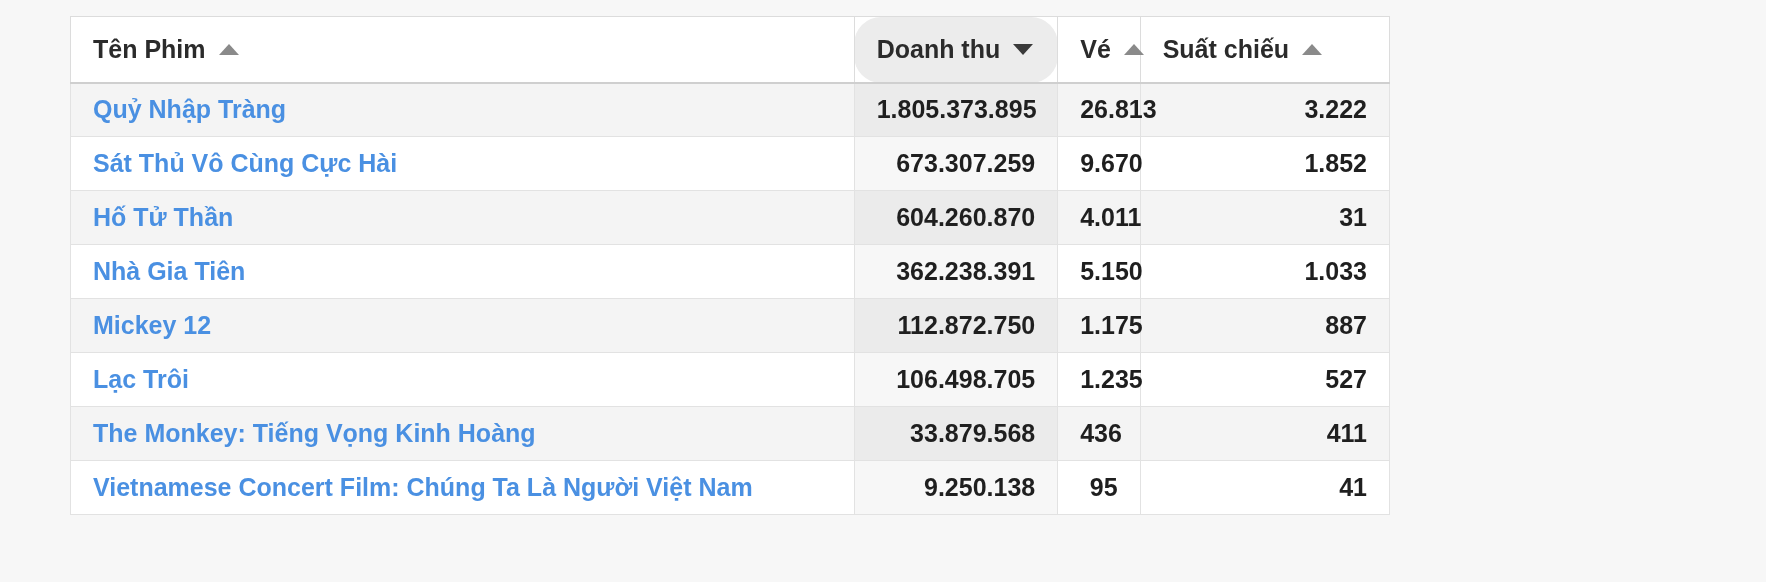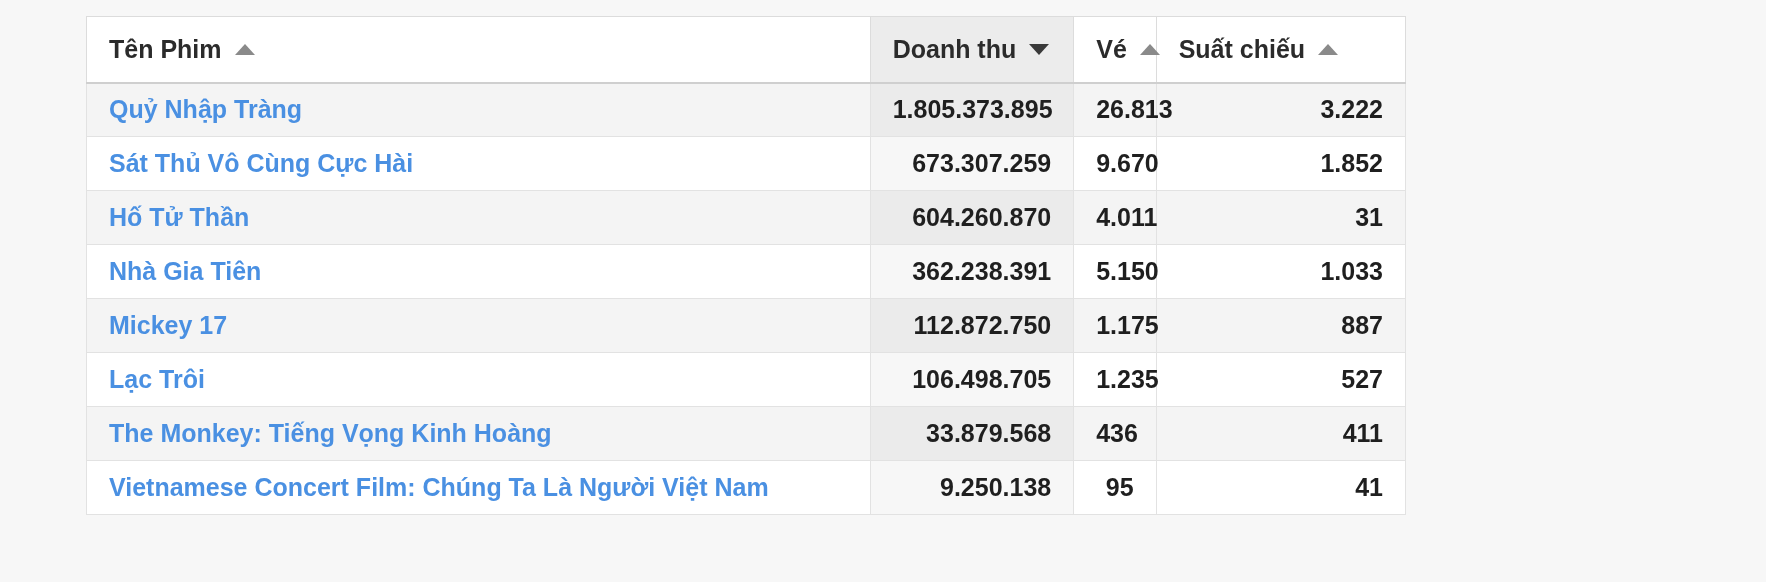--- a/index.html
+++ b/index.html
@@ -15,21 +15,21 @@
   #page {
     position: relative;
     width: 1766px;
     height: 582px;
     background: #f7f7f7;
     overflow: hidden;
   }
 
   .table-wrap {
     position: absolute;
-    left: 86px;
+    left: 70px;
     top: 16px;
     width: 1320px;
     overflow: hidden;
   }
 
   table.data-table {
     border-collapse: collapse;
     table-layout: fixed;
     width: 1320px;
     background: #ffffff;
@@ -50,21 +50,21 @@
     white-space: nowrap;
     vertical-align: middle;
     box-sizing: border-box;
   }
 
   table.data-table thead th.sorted-col {
     background: #ececec;
   }
 
   th.col-name   { text-align: left;  width: 770px; }
-  th.col-rev    { text-align: left;  width: 200px; }
+  th.col-rev    { text-align: left;  width: 200px; border-radius: 27px; }
   th.col-ticket { text-align: left;  width: 81px; }
   th.col-shows  { text-align: left;  width: 245px; }
 
   .th-inner {
     display: flex;
     align-items: center;
     gap: 13px;
   }
 
   .sort-arrow {
@@ -169,21 +169,21 @@
             <td class="cell-num">4.011</td>
             <td class="cell-num">31</td>
           </tr>
           <tr>
             <td class="cell-name"><a class="movie-link" href="#">Nhà Gia Tiên</a></td>
             <td class="cell-num sorted-col">362.238.391</td>
             <td class="cell-num">5.150</td>
             <td class="cell-num">1.033</td>
           </tr>
           <tr>
-            <td class="cell-name"><a class="movie-link" href="#">Mickey 17</a></td>
+            <td class="cell-name"><a class="movie-link" href="#">Mickey 12</a></td>
             <td class="cell-num sorted-col">112.872.750</td>
             <td class="cell-num">1.175</td>
             <td class="cell-num">887</td>
           </tr>
           <tr>
             <td class="cell-name"><a class="movie-link" href="#">Lạc Trôi</a></td>
             <td class="cell-num sorted-col">106.498.705</td>
             <td class="cell-num">1.235</td>
             <td class="cell-num">527</td>
           </tr>

